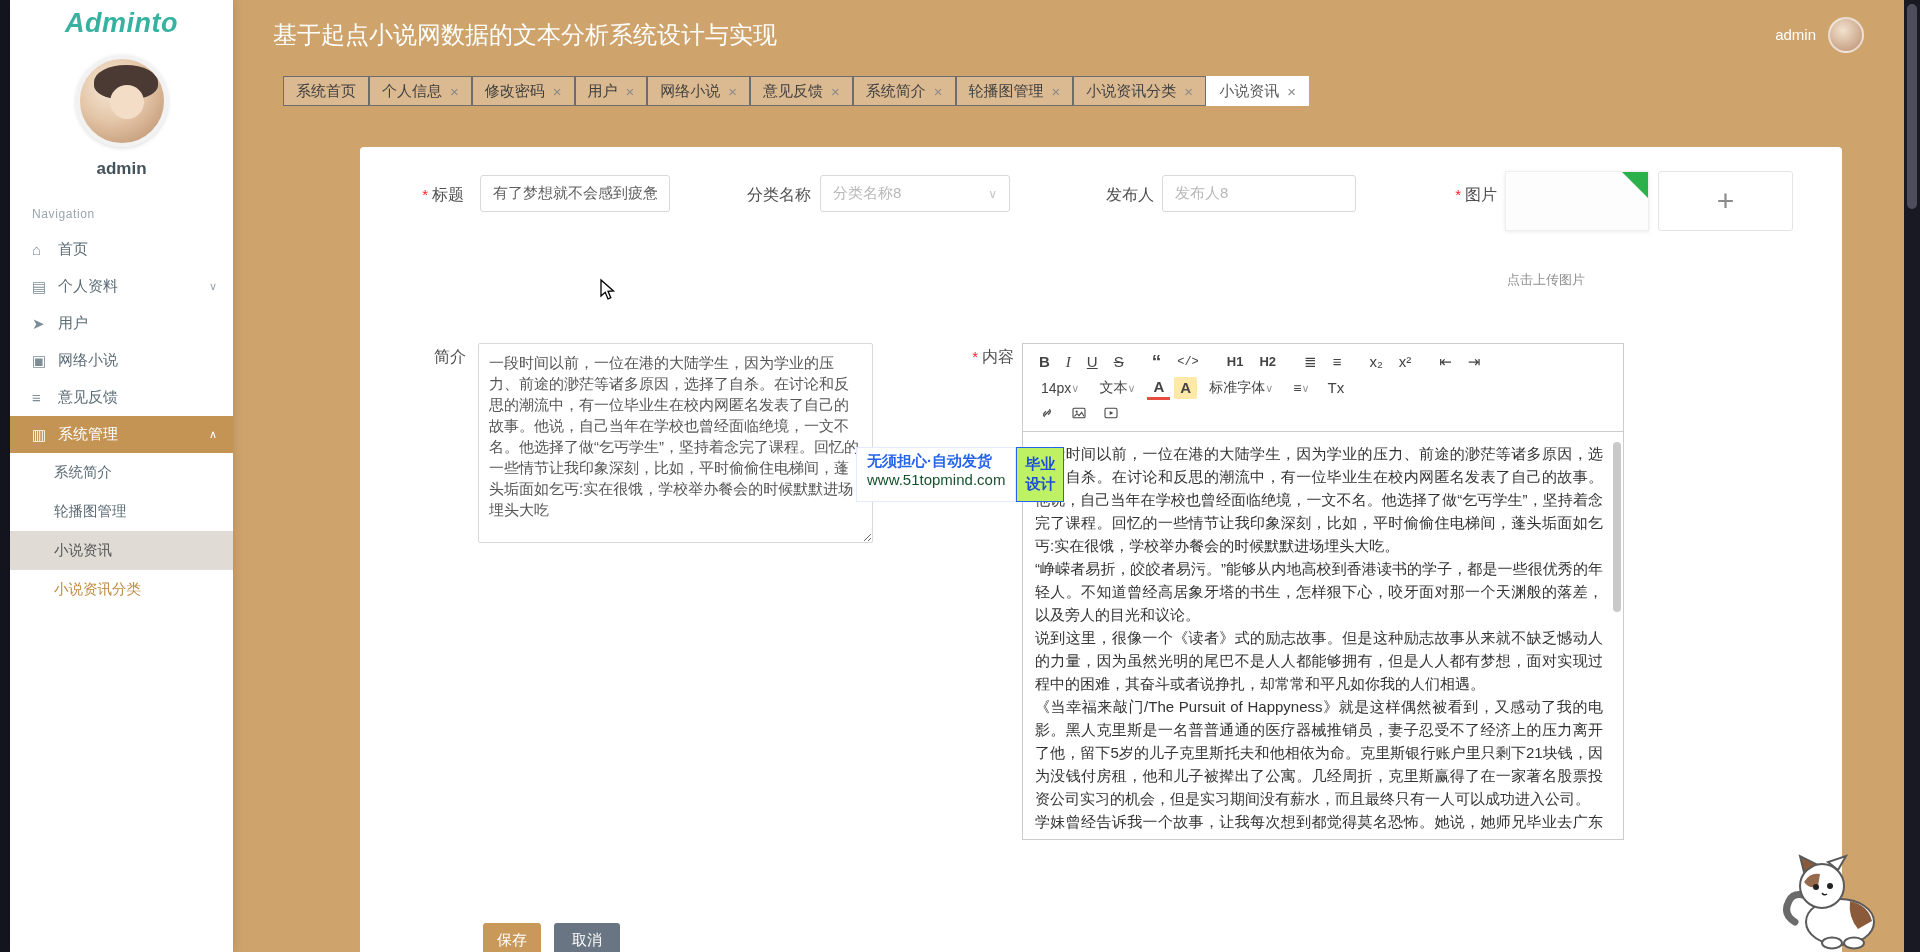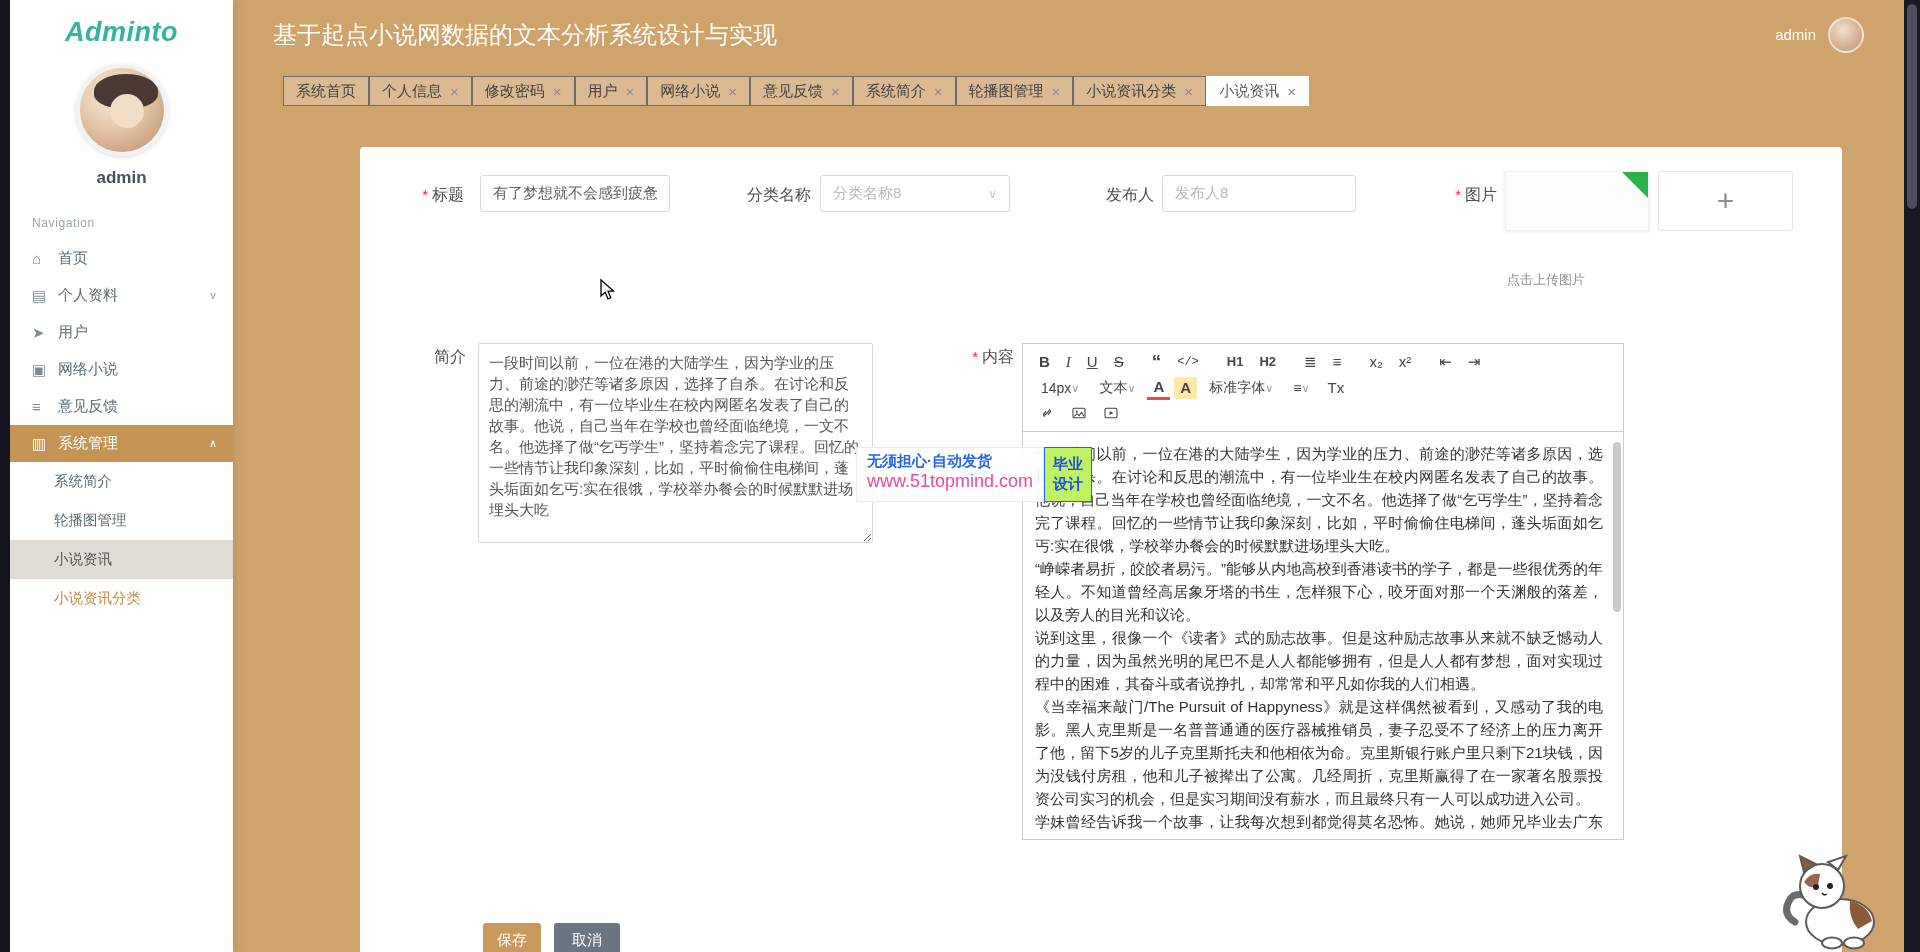--- a/index.html
+++ b/index.html
@@ -4,21 +4,21 @@
 <style>
   * { margin:0; padding:0; box-sizing:border-box; }
   html,body { width:1920px; height:952px; overflow:hidden; background:#15151f;
     font-family:"Liberation Sans","DejaVu Sans",sans-serif; }
   .screen { position:absolute; left:10px; top:0; width:1894px; height:952px;
     display:flex; background:#cfa36c; }
 
   
   .sidebar { width:223px; height:952px; background:#ffffff; flex-shrink:0;
     box-shadow:0 0 10px rgba(0,0,0,.15); position:relative; z-index:4; }
-  .logo { text-align:center; padding-top:17px; font-size:27px; font-weight:bold;
+  .logo { text-align:center; padding-top:8px; font-size:27px; font-weight:bold;
     font-style:italic; color:#38b2a0; letter-spacing:.5px; }
   .avatar-wrap { display:flex; justify-content:center; margin-top:16px; }
   .avatar { width:92px; height:92px; border-radius:50%;
     background:radial-gradient(circle at 38% 32%, #f7ead9 0%, #e4c6a8 45%, #b78a66 100%);
     border:4px solid #f2f2f2; box-shadow:0 1px 4px rgba(0,0,0,.15); position:relative; overflow:hidden; }
   .avatar::before { content:""; position:absolute; left:14px; top:6px; width:64px; height:34px;
     border-radius:50% 50% 40% 40%; background:#4a3a33; }
   .avatar::after { content:""; position:absolute; left:30px; top:26px; width:34px; height:34px;
     border-radius:50%; background:#f3ddc6; }
   .username { text-align:center; margin-top:12px; font-size:17px; font-weight:bold; color:#44525b; }
@@ -112,21 +112,21 @@
     font-size:15px; line-height:23px; color:#333; }
   .ql-body p { margin:0; text-align:justify; }
   .ql-thumb { position:absolute; right:2px; top:10px; width:8px; height:170px;
     background:#c9c9c9; border-radius:4px; cursor:pointer; }
   .icon-btn { background:none; border:none; cursor:pointer; padding:2px 6px; display:flex; align-items:center; }
 
   
   .watermark { position:absolute; left:496px; top:300px; display:flex; z-index:6; }
   .wm-text { background:rgba(255,255,255,.92); padding:4px 10px; border:1px solid #e3ecff; }
   .wm-l1 { color:#2563eb; font-size:15px; font-weight:bold; white-space:nowrap; }
-  .wm-l2 { color:#ec4899; font-size:18px; white-space:nowrap; }
+  .wm-l2 { color:#14532d; font-size:15px; white-space:nowrap; }
   .wm-badge { background:#bef264; border:1px solid #2563eb; color:#1d4ed8; font-weight:bold;
     font-size:15px; padding:6px 8px; line-height:1.35; text-align:right; }
 
   
   .btn { position:absolute; height:34px; border:none; border-radius:3px; color:#fff;
     font-size:15px; cursor:pointer; font-family:"Liberation Sans","DejaVu Sans",sans-serif; }
   .btn-save { left:123px; top:776px; width:58px; background:#c9995c; }
   .btn-cancel { left:194px; top:776px; width:66px; background:#697582; }
 
   

